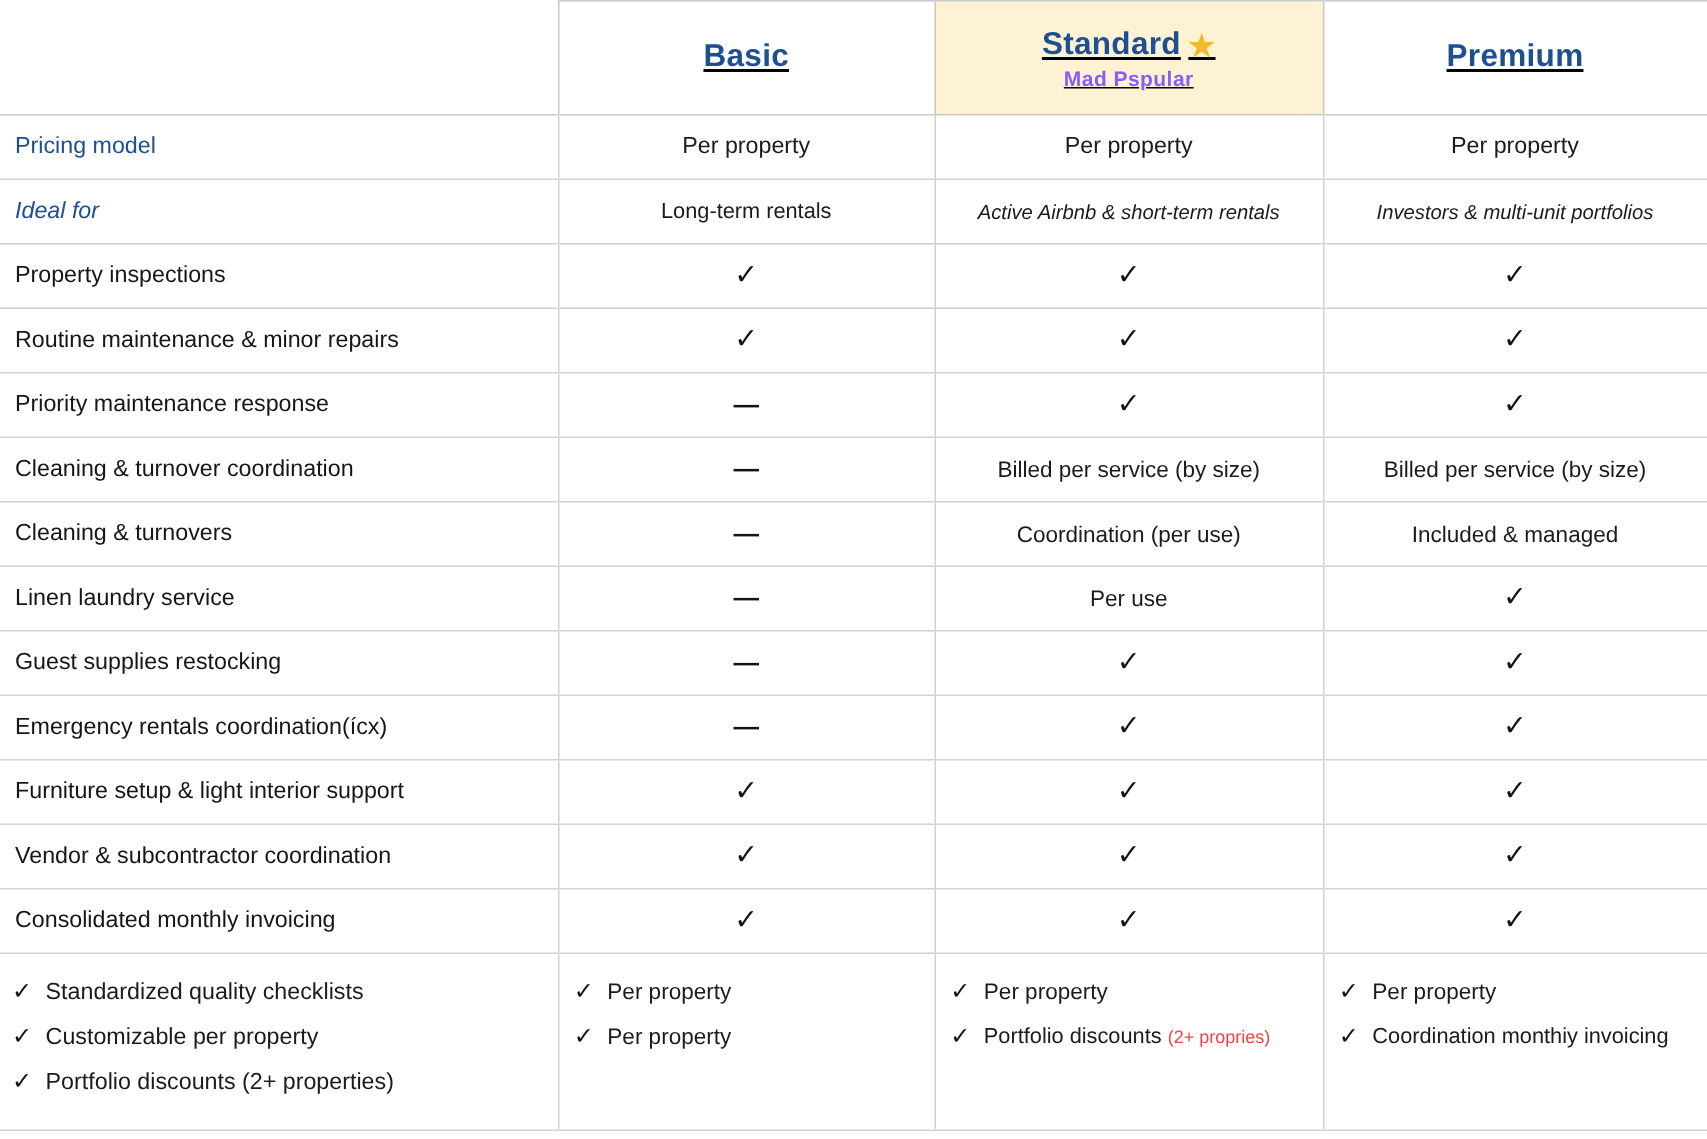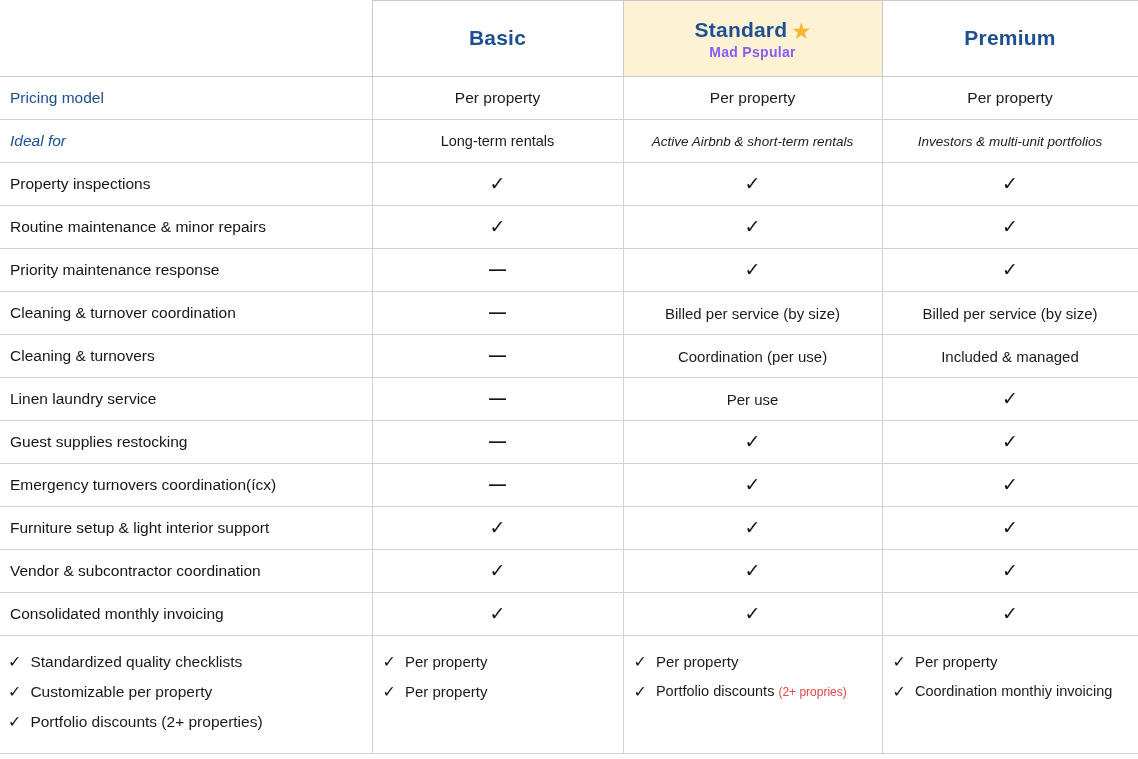--- a/index.html
+++ b/index.html
@@ -39,20 +39,21 @@
     height: 76px;
   }
   .hdr-cell {
     height: 76px;
     text-align: center;
     border-top: 1px solid #c9c9c9;
     border-left: 1px solid #c9c9c9;
     border-bottom: 1px solid #c9c9c9;
     background: #ffffff;
     padding: 2px 4px;
+    text-decoration: underline;
   }
   .hdr-cell.last { border-right: 1px solid #c9c9c9; }
   .hdr-cell.highlight { background: #fdf3d4; }
   .hdr-title {
     font-size: 21px;
     font-weight: bold;
     color: #1d4f91;
     letter-spacing: .2px;
     line-height: 1.15;
   }
@@ -229,21 +230,21 @@
       </tr>
 
       <tr>
         <td class="feature">Guest supplies restocking</td>
         <td><span class="dash">—</span></td>
         <td><span class="check">✓</span></td>
         <td class="last"><span class="check">✓</span></td>
       </tr>
 
       <tr>
-        <td class="feature">Emergency turnovers coordination(ícx)</td>
+        <td class="feature">Emergency rentals coordination(ícx)</td>
         <td><span class="dash">—</span></td>
         <td><span class="check">✓</span></td>
         <td class="last"><span class="check">✓</span></td>
       </tr>
 
       <tr>
         <td class="feature">Furniture setup &amp; light interior support</td>
         <td><span class="check">✓</span></td>
         <td><span class="check">✓</span></td>
         <td class="last"><span class="check">✓</span></td>

